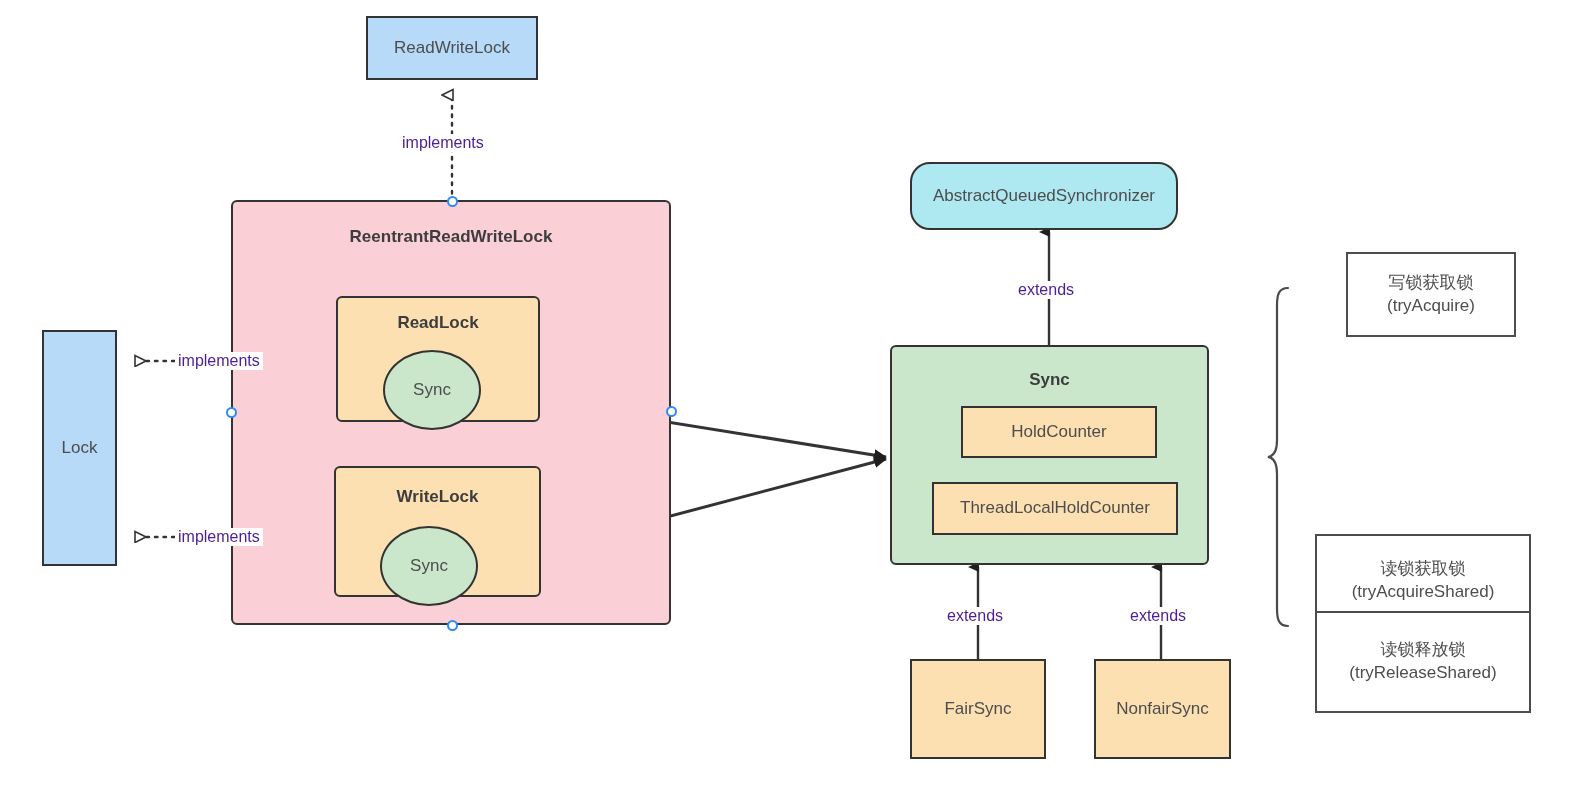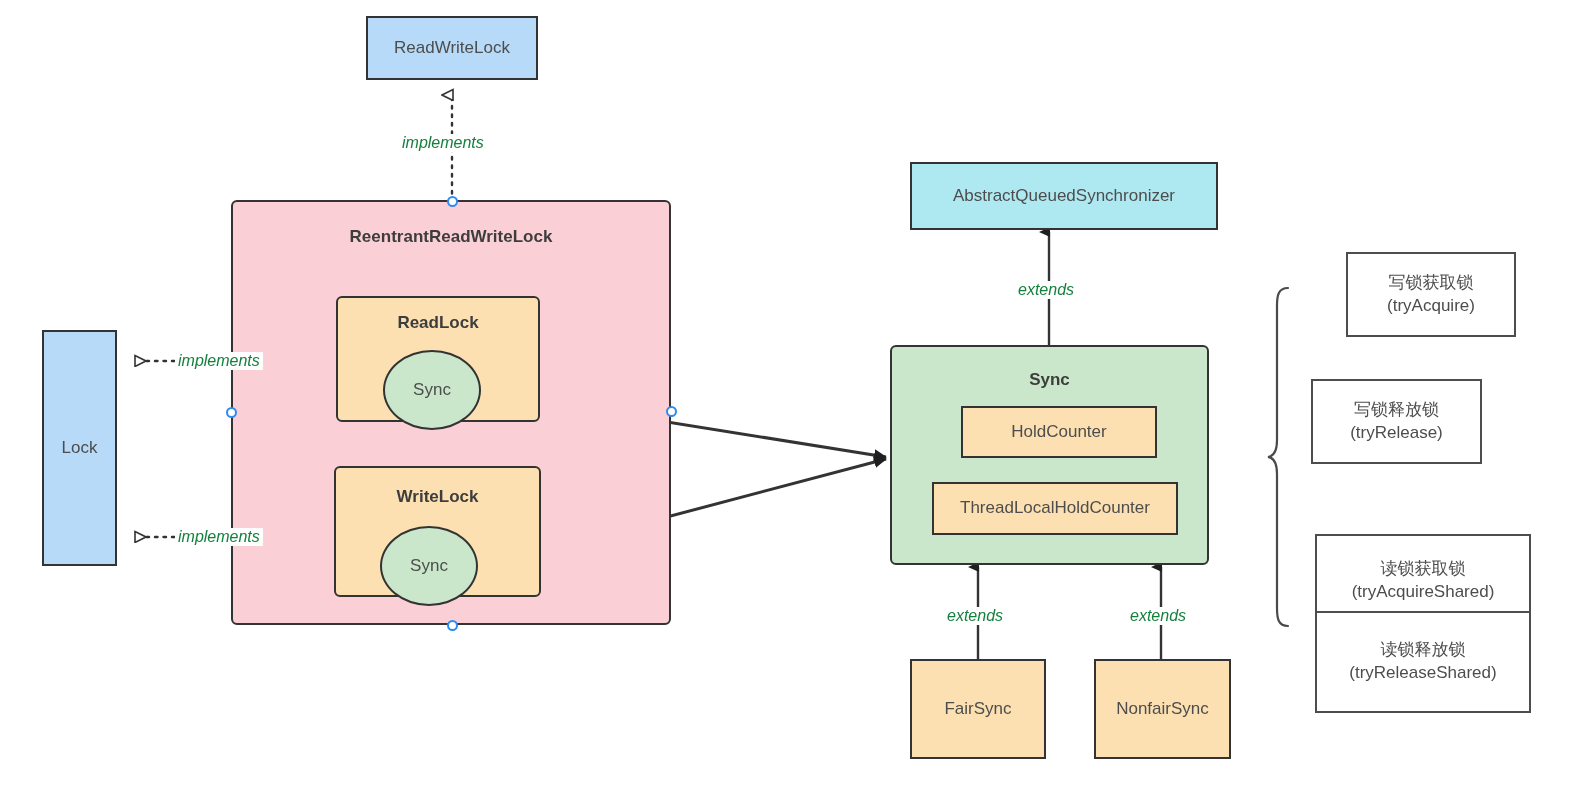--- a/index.html
+++ b/index.html
@@ -62,27 +62,26 @@
     display: flex;
     align-items: center;
     justify-content: center;
     color: #4d4d4d;
     font-size: 17px;
   }
 
   
   .edge-label {
     position: absolute;
-    color: #15803d;
+    color: #4c1d95;
     font-size: 16px;
     background: #ffffff;
     padding: 0 3px;
     white-space: nowrap;
     line-height: 1.1;
-    font-style: italic;
   }
 
   
   svg.overlay {
     position: absolute;
     left: 0;
     top: 0;
     width: 1571px;
     height: 806px;
     pointer-events: none;
@@ -175,21 +174,21 @@
   </div>
 
   <div class="node orange titled" style="left:334px; top:466px; width:207px; height:131px;">
     <div class="node-title" style="top:18px;">WriteLock</div>
   </div>
 
   <div class="ellipse" style="left:380px; top:526px; width:98px; height:80px;">
     <span>Sync</span>
   </div>
 
-  <div class="node cyan" style="left:910px; top:162px; width:308px; height:68px;">
+  <div class="node cyan" style="left:910px; top:162px; width:268px; height:68px;border-radius:20px;">
     <span>AbstractQueuedSynchronizer</span>
   </div>
 
   <div class="node green titled" style="left:890px; top:345px; width:319px; height:220px;">
     <div class="node-title" style="top:22px;">Sync</div>
   </div>
 
   <div class="node orange" style="left:961px; top:406px; width:196px; height:52px;">
     <span>HoldCounter</span>
   </div>
@@ -203,23 +202,20 @@
   </div>
 
   <div class="node orange" style="left:1094px; top:659px; width:137px; height:100px;">
     <span>NonfairSync</span>
   </div>
 
   <div class="node white" style="left:1312px; top:252px; width:170px; height:85px;margin-left:34px;">
     <span><span>写锁获取锁</span><br><span>(tryAcquire)</span></span>
   </div>
 
-  <div class="node white" style="left:1311px; top:379px; width:171px; height:85px;">
-    <span><span>写锁释放锁</span><br><span>(tryRelease)</span></span>
-  </div>
 
   <div class="node white" style="left:1315px; top:494px; width:216px; height:93px;margin-top:40px;">
     <span><span>读锁获取锁</span><br><span>(tryAcquireShared)</span></span>
   </div>
 
   <div class="node white" style="left:1315px; top:611px; width:216px; height:102px;">
     <span><span>读锁释放锁</span><br><span>(tryReleaseShared)</span></span>
   </div>
 
   <div class="edge-label" style="left:399px; top:134px;">implements</div>

